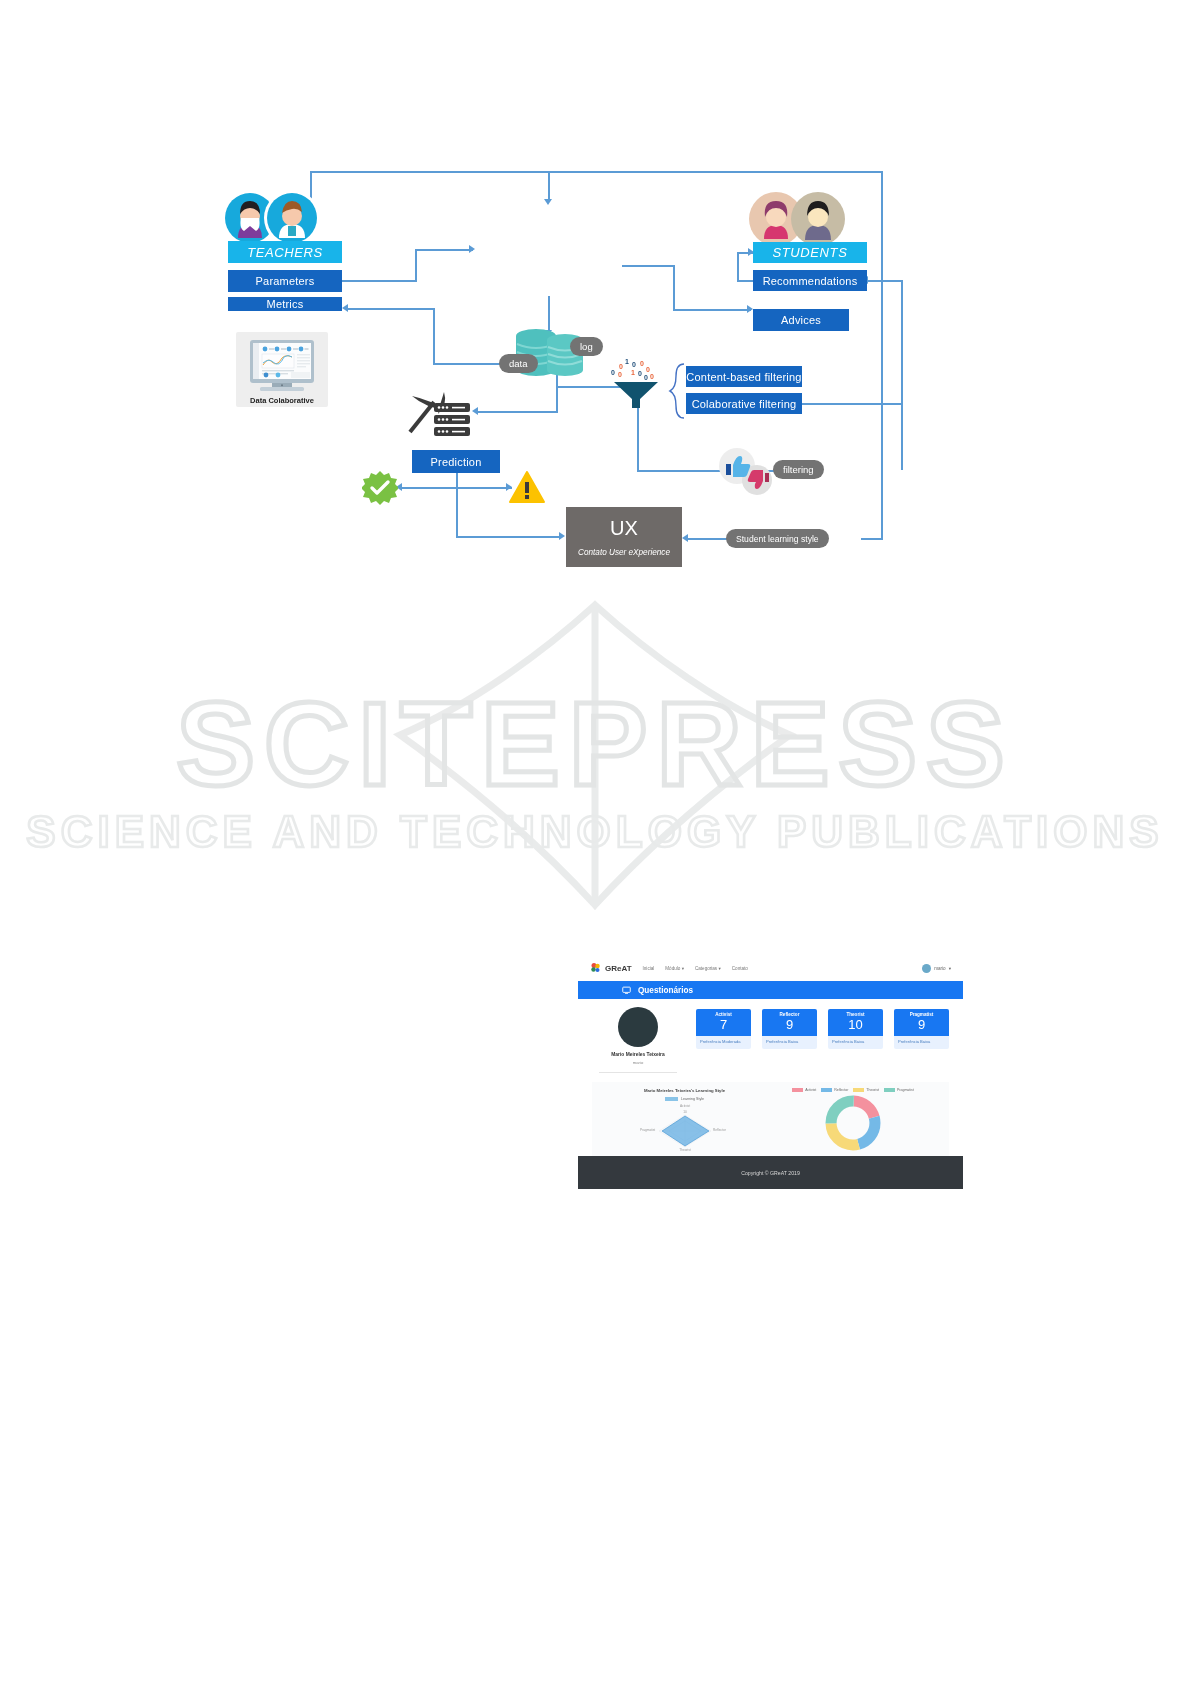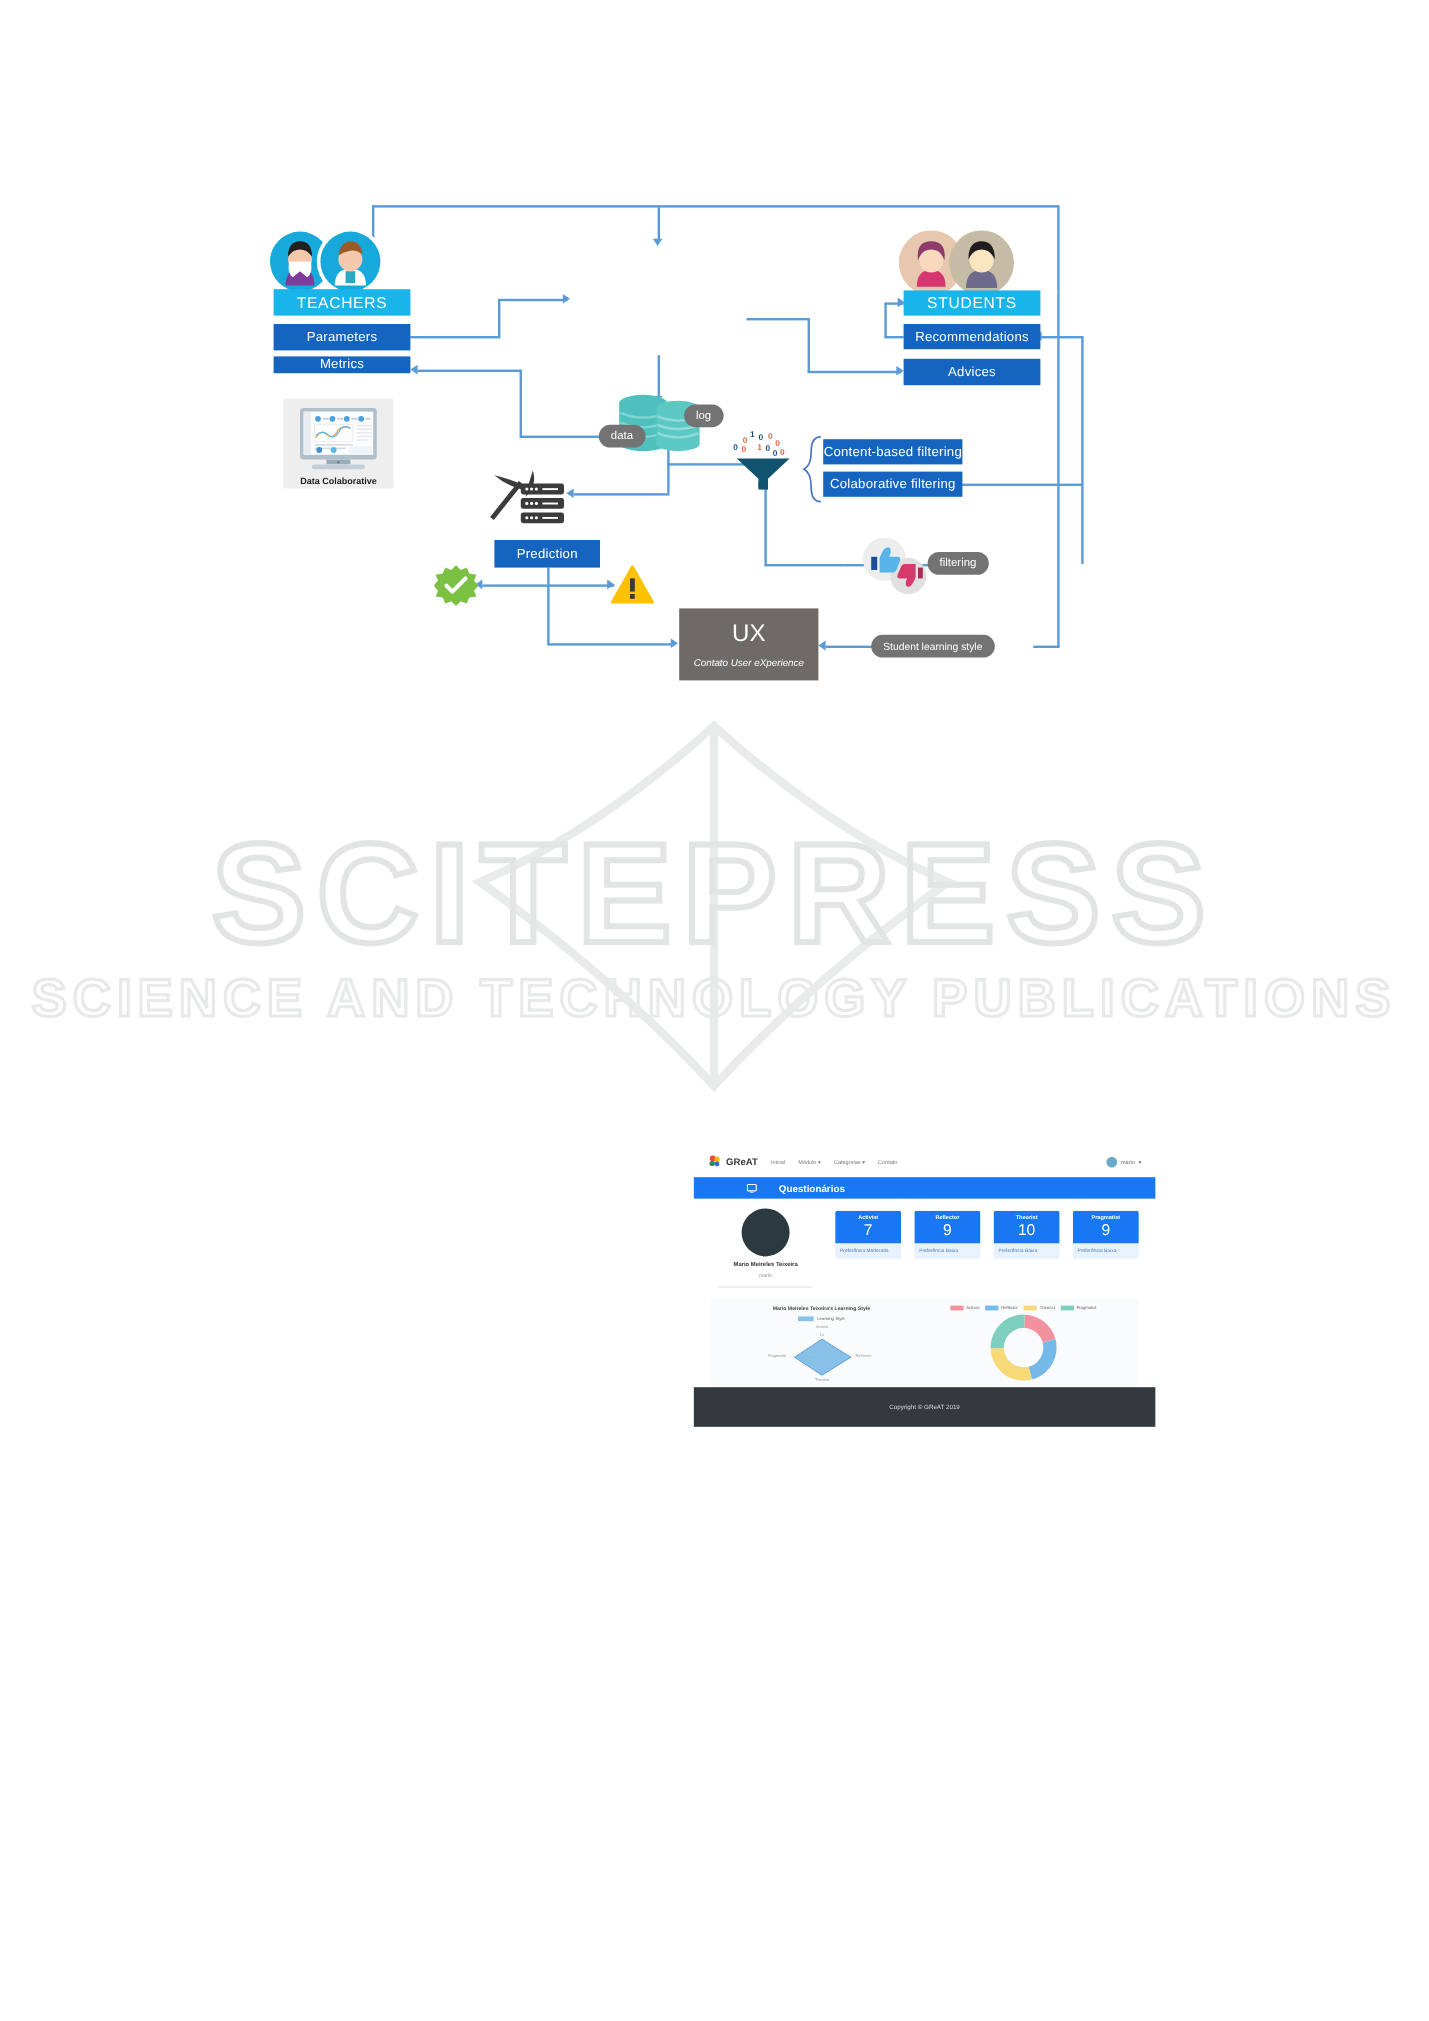--- a/index.html
+++ b/index.html
@@ -2,21 +2,21 @@
 <html><head>
 <meta charset="utf-8">
 <style>
   html,body{margin:0;padding:0;background:#ffffff;}
   body{width:1191px;height:1684px;position:relative;font-family:"Liberation Sans",sans-serif;overflow:hidden;}
   .page{position:absolute;inset:0;background:#fff;}
 
   
   .abs{position:absolute;}
   .blue-box{background:#1565C0;color:#fff;display:flex;align-items:center;justify-content:center;font-size:11px;letter-spacing:.2px;}
-  .cyan-box{background:#18B4EA;color:#fff;display:flex;align-items:center;justify-content:center;font-size:13px;border-radius:0;letter-spacing:.6px;}
+  .cyan-box{background:#18B4EA;color:#fff;display:flex;align-items:center;justify-content:center;font-size:13px;border-radius:0;letter-spacing:.6px;font-style:italic;}
   .grey-box{background:#6E6A68;color:#fff;display:flex;flex-direction:column;align-items:center;justify-content:center;}
   .pill{background:#737373;color:#fff;border-radius:11px;display:flex;align-items:center;justify-content:center;font-size:9.5px;padding:0 10px;height:19px;}
   .ln{position:absolute;background:#5B9BD5;}
   .lnh{height:1.6px;}
   .lnv{width:1.6px;}
   .arrow{position:absolute;width:0;height:0;}
   .ar-r{border-top:4px solid transparent;border-bottom:4px solid transparent;border-left:6px solid #5B9BD5;}
   .ar-l{border-top:4px solid transparent;border-bottom:4px solid transparent;border-right:6px solid #5B9BD5;}
   .ar-d{border-left:4px solid transparent;border-right:4px solid transparent;border-top:6px solid #5B9BD5;}
   .ar-u{border-left:4px solid transparent;border-right:4px solid transparent;border-bottom:6px solid #5B9BD5;}
@@ -25,21 +25,21 @@
   #diagram{position:absolute;left:0;top:0;width:1191px;height:620px;}
 
   
   #teachers-label{left:228px;top:241px;width:114px;height:22px;}
   #parameters-box{left:228px;top:270px;width:114px;height:22px;}
   #metrics-box{left:228px;top:297px;width:114px;height:14px;}
 
   
   #students-label{left:753px;top:242px;width:114px;height:21px;}
   #recommendations-box{left:753px;top:270px;width:114px;height:21px;}
-  #advices-box{left:753px;top:299px;width:114px;height:22px;}
+  #advices-box{left:753px;top:309px;width:96px;height:22px;}
 
   #lms-box{left:474px;top:203px;width:148px;height:93px;}
   #lms-title{font-size:22px;font-weight:400;letter-spacing:.5px;}
   #lms-sub{font-size:9px;font-style:italic;margin-top:12px;letter-spacing:.1px;}
 
   #ux-box{left:566px;top:507px;width:116px;height:60px;}
   #ux-title{font-size:20px;}
   #ux-sub{font-size:8.2px;font-style:italic;margin-top:8px;}
 
   #cbf-box{left:686px;top:366px;width:116px;height:21px;justify-content:center;}
@@ -58,21 +58,21 @@
   #watermark{position:absolute;left:0;top:585px;width:1191px;height:360px;pointer-events:none;}
   .wm-text{font-family:"Liberation Sans",sans-serif;fill:none;stroke:#E3E5E5;stroke-width:5;}
 
   
   #app{position:absolute;left:578px;top:955px;width:385px;height:240px;background:#fff;box-shadow:0 0 0 0 transparent;overflow:hidden;}
   #app-nav{height:26px;background:#fff;display:flex;align-items:center;padding:0 12px;}
   #app-brand{display:flex;align-items:center;gap:3px;font-size:8px;font-weight:bold;color:#3a3a3a;}
   .navlink{font-size:4.6px;color:#7a7a7a;margin-left:11px;}
   #app-user{margin-left:auto;display:flex;align-items:center;gap:3px;font-size:4.6px;color:#6a6a6a;}
   #app-userpic{width:9px;height:9px;border-radius:50%;background:#6aa9c9;}
-  #app-banner{height:18px;background:#1877F2;color:#fff;display:flex;align-items:center;padding-left:44px;font-size:8.2px;font-weight:bold;gap:18px;}
+  #app-banner{height:18px;background:#1877F2;color:#fff;display:flex;align-items:center;padding-left:44px;font-size:8.2px;font-weight:bold;gap:7px;}
   #app-body{background:#fff;padding:8px 14px 0 14px;}
   #profile-row{display:flex;align-items:flex-start;gap:12px;}
   #profile-col{width:92px;display:flex;flex-direction:column;align-items:center;}
   #profile-pic{width:40px;height:40px;border-radius:50%;background:#2b3a3f;}
   #profile-name{font-size:4.9px;font-weight:bold;color:#333;margin-top:5px;text-align:center;}
   #profile-user{font-size:4.2px;color:#8a8a8a;margin-top:3px;}
   #profile-rule{width:78px;height:1px;background:#e4e4e4;margin-top:7px;}
   #cards-row{display:flex;gap:11px;margin-top:2px;}
   .score-card{width:55px;background:#E8F1FE;border-radius:2px;overflow:hidden;}
   .score-top{background:#1877F2;color:#fff;text-align:center;padding:3px 0 4px;}

